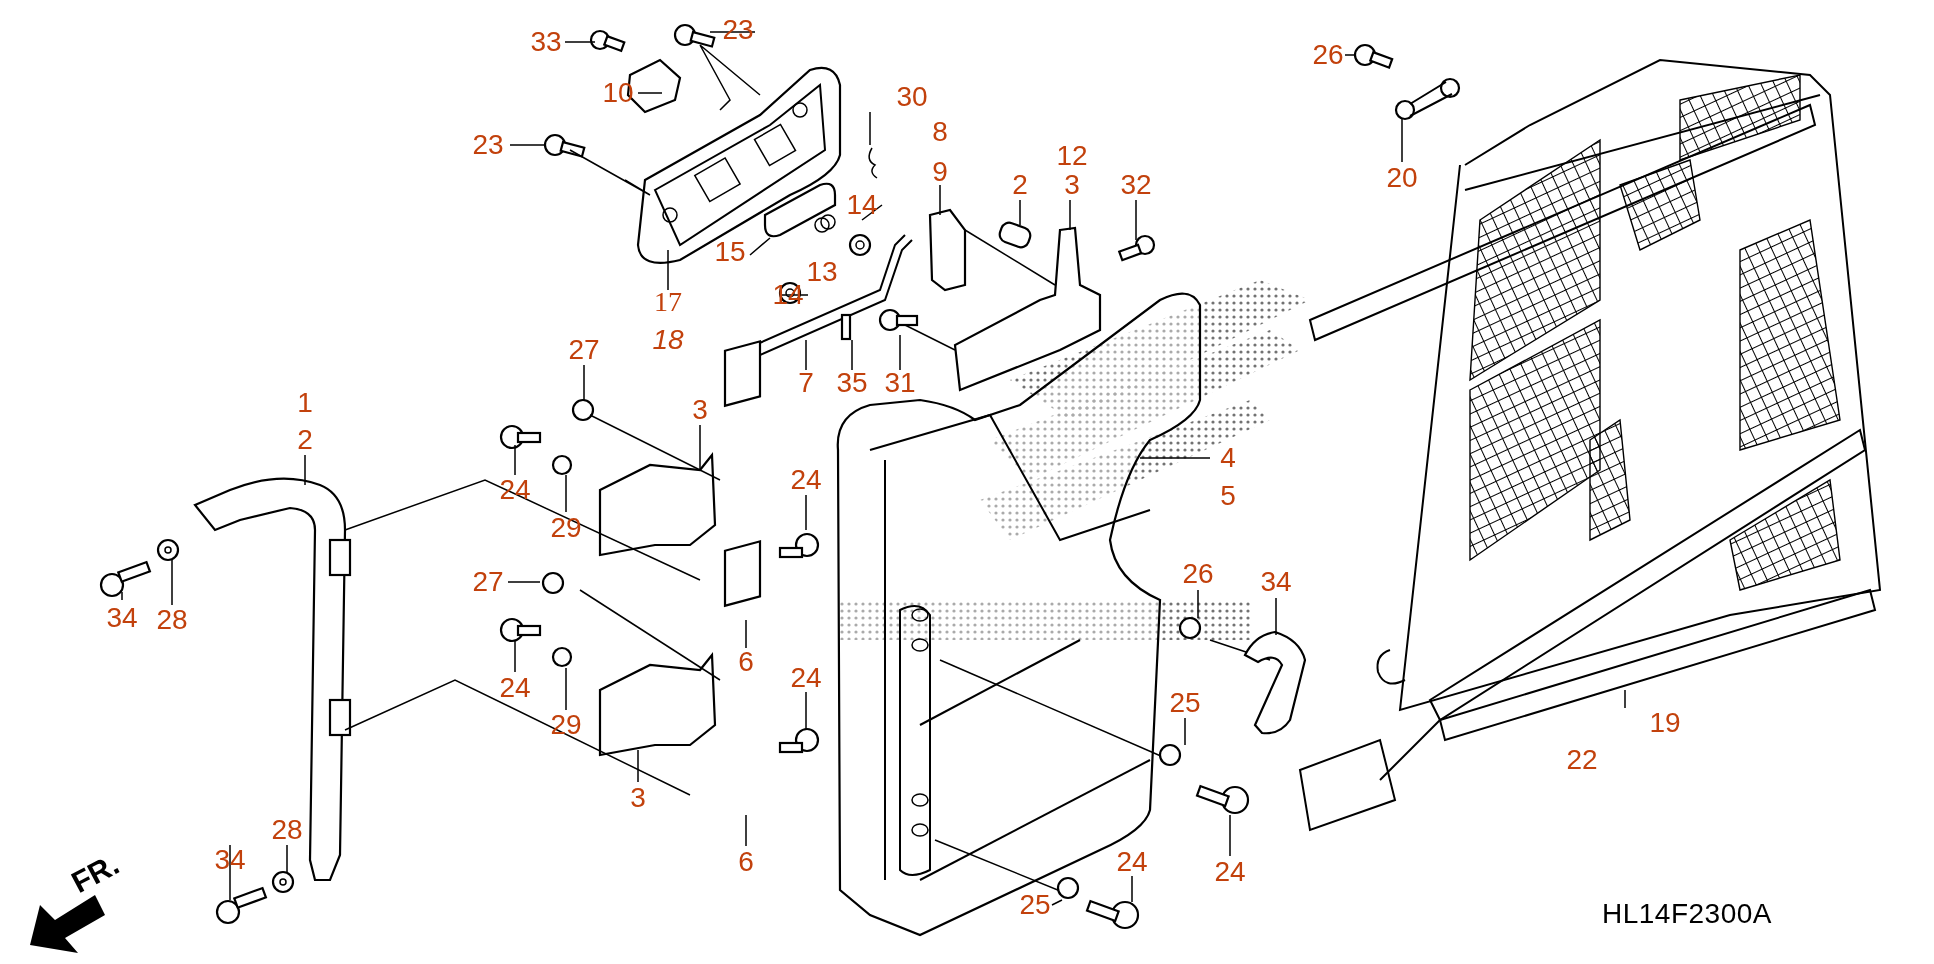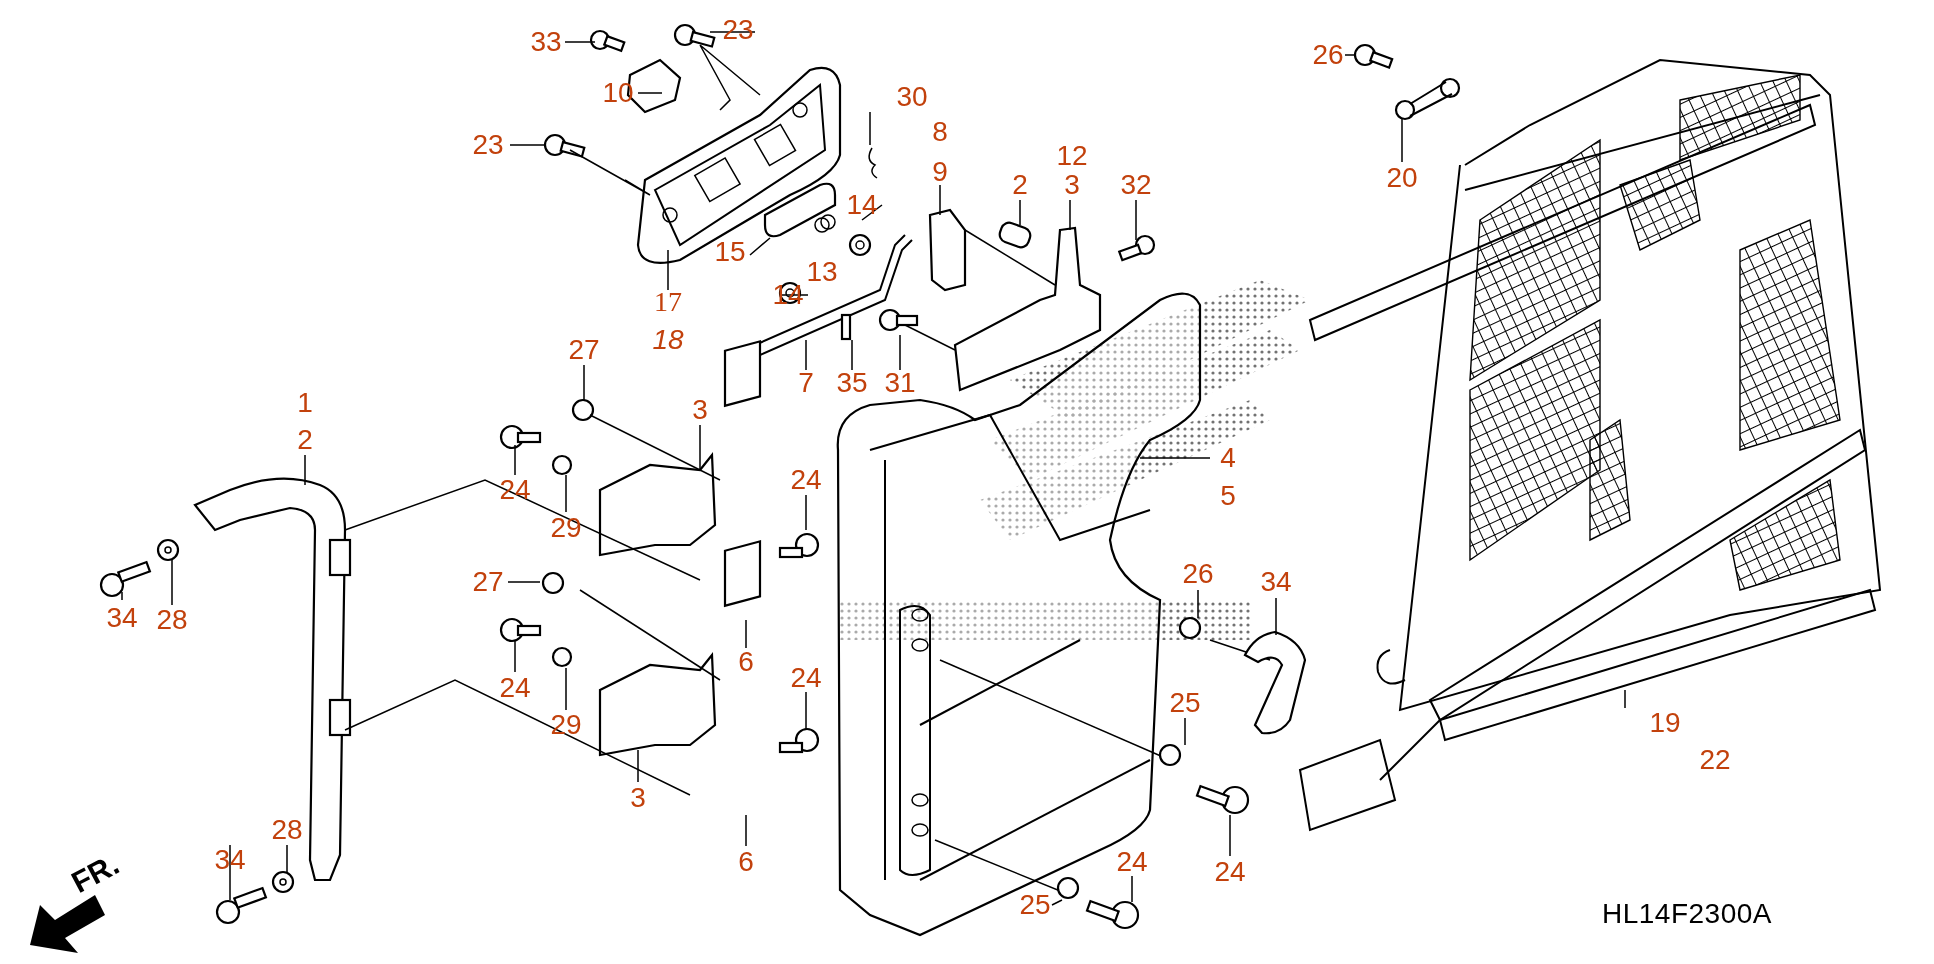--- a/index.html
+++ b/index.html
@@ -278,18 +278,18 @@
 <div class="callout" style="left:806px; top:678px;">24</div>
 <div class="callout" style="left:1198px; top:574px;">26</div>
 <div class="callout" style="left:1276px; top:582px;">34</div>
 <div class="callout" style="left:1185px; top:703px;">25</div>
 <div class="callout" style="left:1230px; top:872px;">24</div>
 <div class="callout" style="left:1035px; top:905px;">25</div>
 <div class="callout" style="left:1132px; top:862px;">24</div>
 <div class="callout" style="left:1328px; top:55px;">26</div>
 <div class="callout" style="left:1402px; top:178px;">20</div>
 <div class="callout" style="left:1625px; top:723px;margin-left:40px;">19</div>
-<div class="callout" style="left:1715px; top:760px;text-align:center;">22</div>
+<div class="callout" style="left:1582px; top:760px;text-align:center;">22</div>
 <div class="callout" style="left:230px; top:860px;">34</div>
 <div class="callout" style="left:287px; top:830px;">28</div>
 
 <div class="fr-label">FR.</div>
 <div class="code-label">HL14F2300A</div>
 
 </body></html>

